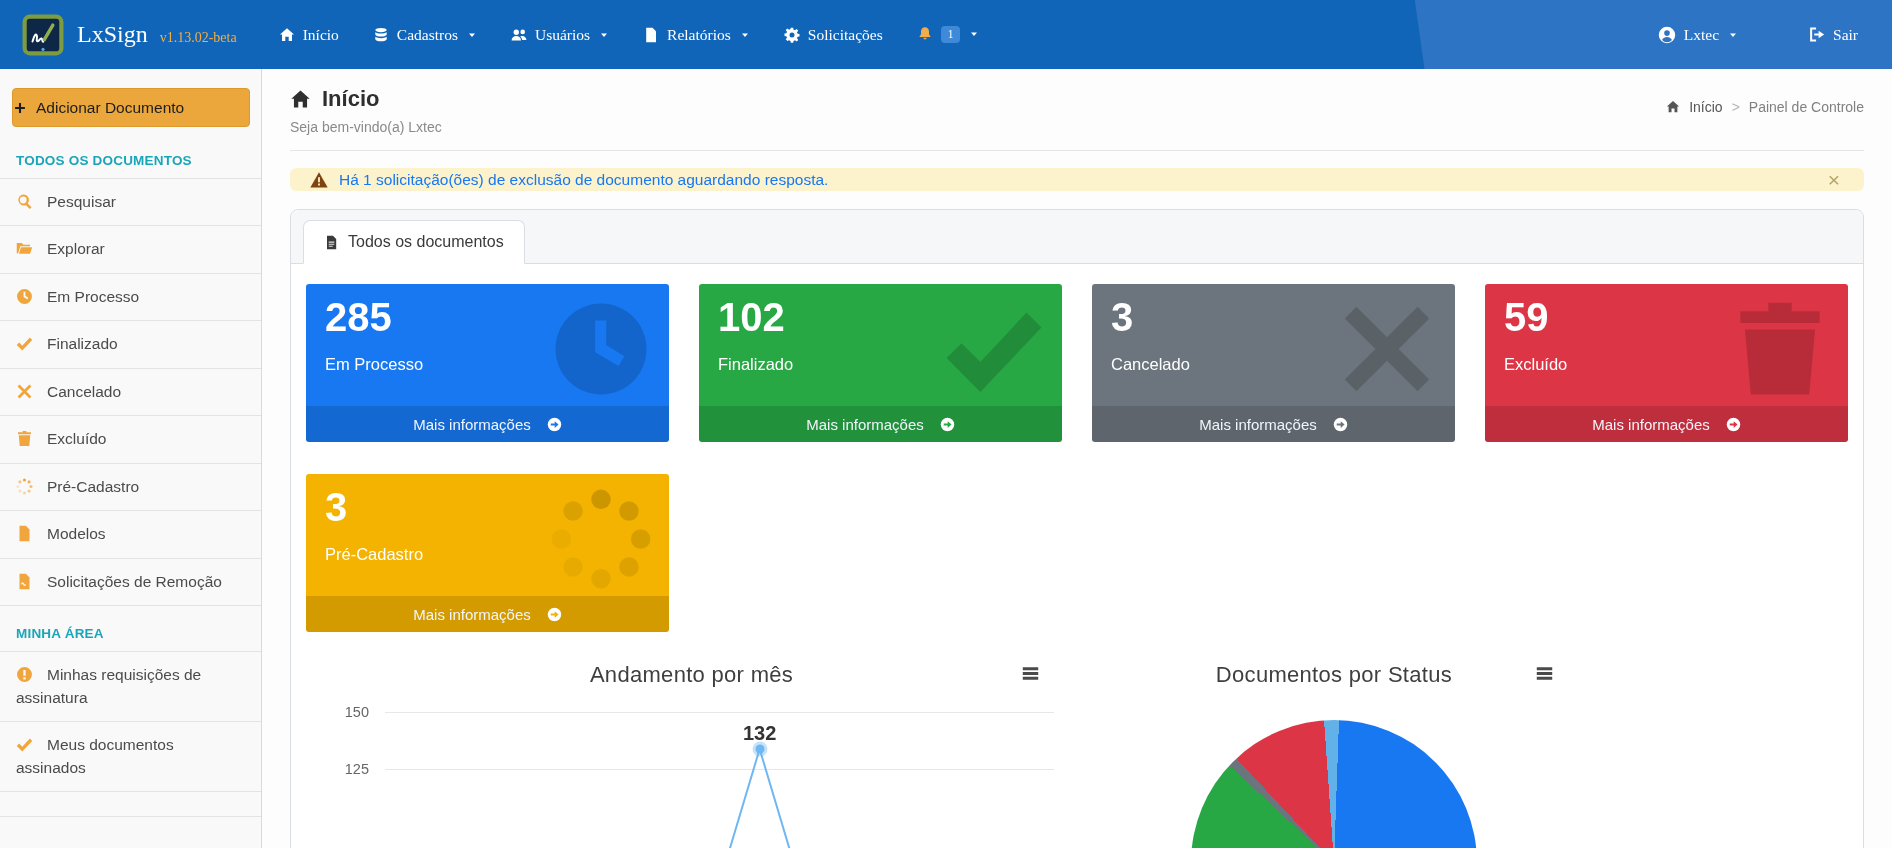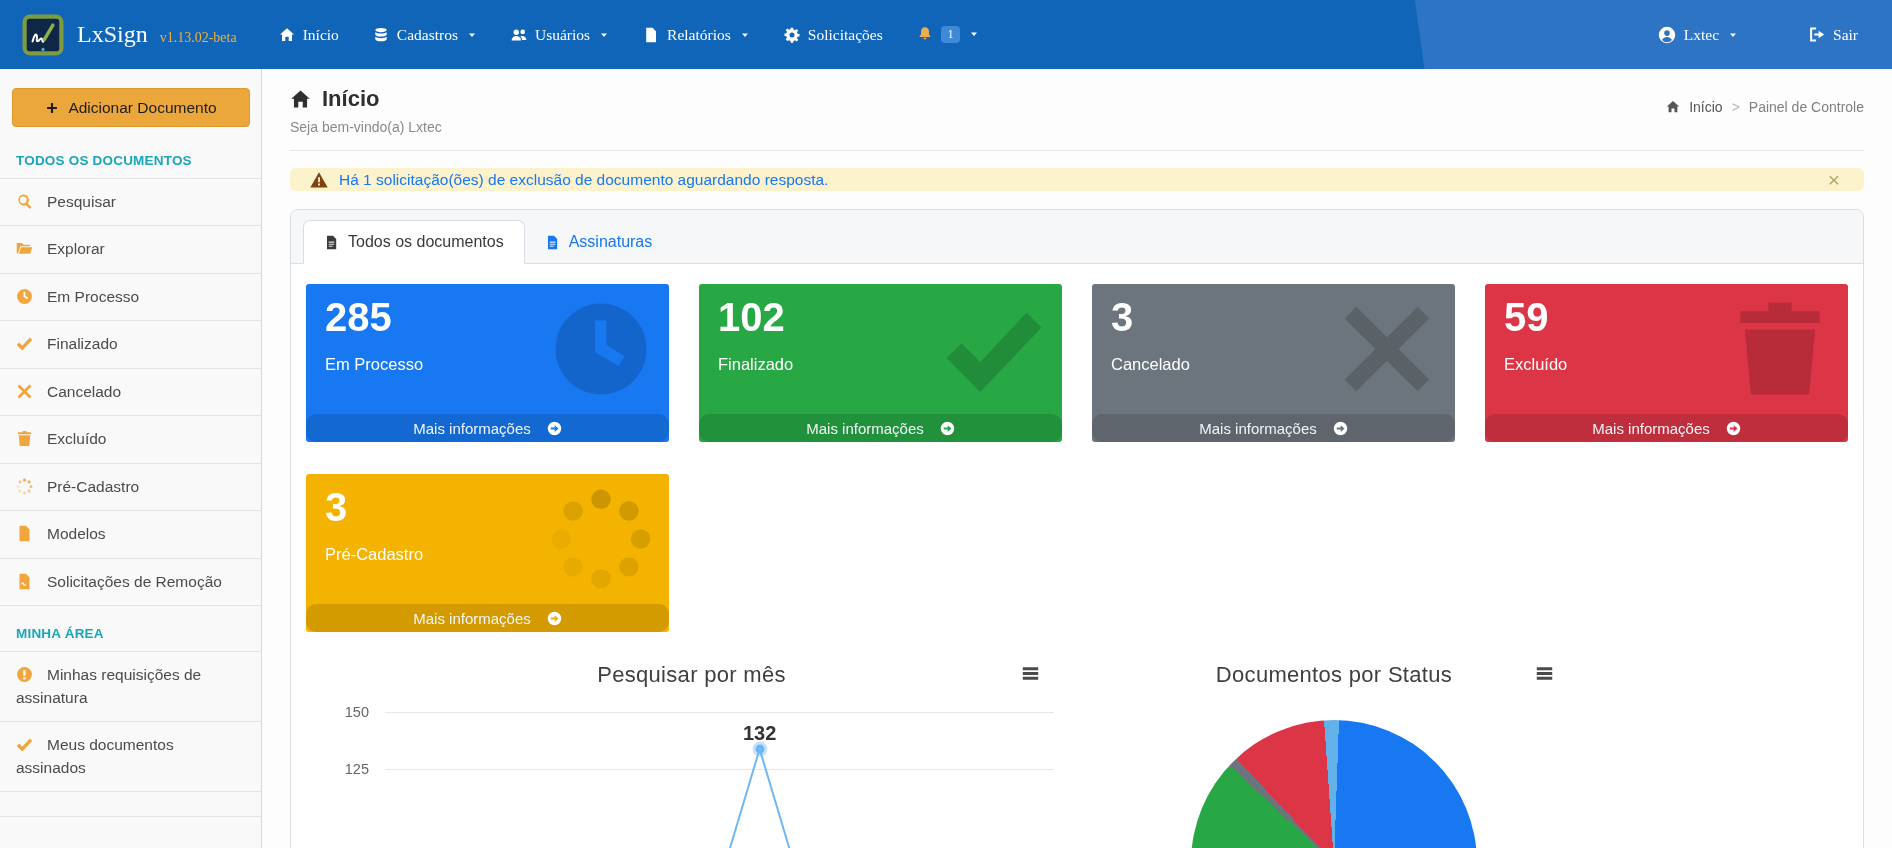--- a/index.html
+++ b/index.html
@@ -23,21 +23,21 @@
   .nav-item .caret { width:10px; height:10px; margin-left:1px; }
   .badge { background:#3e8ad8; color:#fff; font-size:11.5px; border-radius:4px; padding:2px 7px; line-height:1.2; }
   .bell { color:#f0ad4e; }
   .nav-right { margin-left:auto; display:flex; align-items:flex-start; gap:70px; padding-right:34px; }
 
   
   .sidebar { position:fixed; top:69px; left:0; bottom:0; width:262px; background:#f9f9f9;
              border-right:1px solid #d9d9d9; z-index:40; }
   .add-btn { margin:19px 12px 6px; width:238px; height:39px; background:#eba73c; border:1px solid #dd9a2c;
              border-radius:4px; color:#1d1d1d; font-size:15.5px; display:flex; align-items:center;
-             justify-content:center; gap:9px; cursor:pointer; }
+             justify-content:flex-start; gap:9px; cursor:pointer; }
   .add-btn .icon { width:14px; height:14px; color:#1d1d1d; }
   .side-section-title { color:#1aa6ba; font-weight:bold; font-size:13.5px; letter-spacing:.2px;
              padding:20px 16px 10px; border-bottom:1px solid #e3e3e3; }
   .side-item { display:block; padding:12px 14px 12px 16px; border-bottom:1px solid #e3e3e3;
              font-size:15.5px; color:#4b4b4b; cursor:pointer; line-height:1.45; }
   .side-item .icon { width:17px; height:17px; color:#f0a63c; margin-right:14px; vertical-align:-3px; }
 
   
   .main { margin-left:262px; padding:0 28px; background:#fdfdfd; min-height:779px; margin-top:69px; }
   .content-header { display:flex; justify-content:space-between; align-items:flex-start; padding-top:17px; }
@@ -73,23 +73,23 @@
   .panel-body { padding:20px 15px; }
 
   
   .box-grid { display:grid; grid-template-columns:repeat(4,1fr); column-gap:30px; row-gap:32px; }
   .info-box { position:relative; border-radius:3px; color:#fff; height:158px; overflow:hidden;
               background:var(--box); }
   .info-num { font-size:40px; font-weight:bold; padding:11px 19px 0; position:relative; z-index:2; }
   .info-lbl { font-size:16.5px; padding:15px 19px 0; position:relative; z-index:2; }
   .big-icon { position:absolute; right:16px; top:13px; width:104px; height:104px;
               color:rgba(0,0,0,0.16); z-index:1; }
-  .box-footer { position:absolute; left:0; right:0; bottom:0; height:28px; background:rgba(0,0,0,0.13);
+  .box-footer { position:absolute; left:0; right:0; bottom:0; height:36px; background:rgba(0,0,0,0.13);
               display:flex; align-items:center; justify-content:center; gap:16px; font-size:15px;
-              color:#f2f5fc; cursor:pointer; z-index:3;border-radius:10px; }
+              color:#f2f5fc; cursor:pointer; z-index:3; }
   .box-footer .icon { width:15px; height:15px; }
 
   
   .charts-row { display:flex; margin-top:30px; }
   .chart-col { position:relative; padding:0 15px; }
   .chart-left { width:50%; }
   .chart-right { width:33.33%; }
   .chart-title { text-align:center; font-size:22px; color:#3f3f3f; letter-spacing:.3px; }
   .chart-menu { position:absolute; top:2px; right:36px; width:21px; height:19px; color:#4a4a4a; cursor:pointer; }
   .plot { position:relative; margin-top:24px; height:180px; }
@@ -382,29 +382,20 @@
     <div class="tabs">
       <div class="tab active">
         <span class="icon">
             <svg viewBox="0 0 16 16" fill="currentColor">
               <path d="M3.2.8h6.3L13 4.3v10.9H3.2z"></path>
               <path d="M5 7.6h6M5 9.8h6M5 12h4.2" fill="none" stroke="rgba(255,255,255,.85)" stroke-width="1.1"></path>
             </svg>
           </span>
         <span>Todos os documentos</span>
       </div>
-      <div class="tab inactive">
-        <span class="icon">
-            <svg viewBox="0 0 16 16" fill="currentColor">
-              <path d="M3.2.8h6.3L13 4.3v10.9H3.2z"></path>
-              <path d="M5 7.6h6M5 9.8h6M5 12h4.2" fill="none" stroke="rgba(255,255,255,.85)" stroke-width="1.1"></path>
-            </svg>
-          </span>
-        <span>Assinaturas</span>
-      </div>
     </div>
 
     <div class="panel-body">
       <div class="box-grid">
 
         <div class="info-box" style="--box: #1778f2;">
           <div class="info-num">285</div>
           <div class="info-lbl">Em Processo</div>
           <span class="icon big-icon">
               <svg viewBox="0 0 16 16" fill="currentColor">
@@ -506,21 +497,21 @@
                 </svg>
               </span>
           </div>
         </div>
 
       </div>
 
       <div class="charts-row">
 
         <div class="chart-col chart-left">
-          <div class="chart-title">Pesquisar por mês</div>
+          <div class="chart-title">Andamento por mês</div>
           <span class="icon chart-menu">
               <svg viewBox="0 0 16 16" fill="currentColor">
                 <path d="M1.5 2.8h13v2.5h-13zM1.5 6.8h13v2.5h-13zM1.5 10.8h13v2.5h-13z"></path>
               </svg>
             </span>
           <div class="plot">
             <span class="ytick" style="top:0;">150</span>
             <span class="ytick" style="top:57px;">125</span>
             <div class="plot-inner">
               <div class="gridline" style="top:0;"></div>

